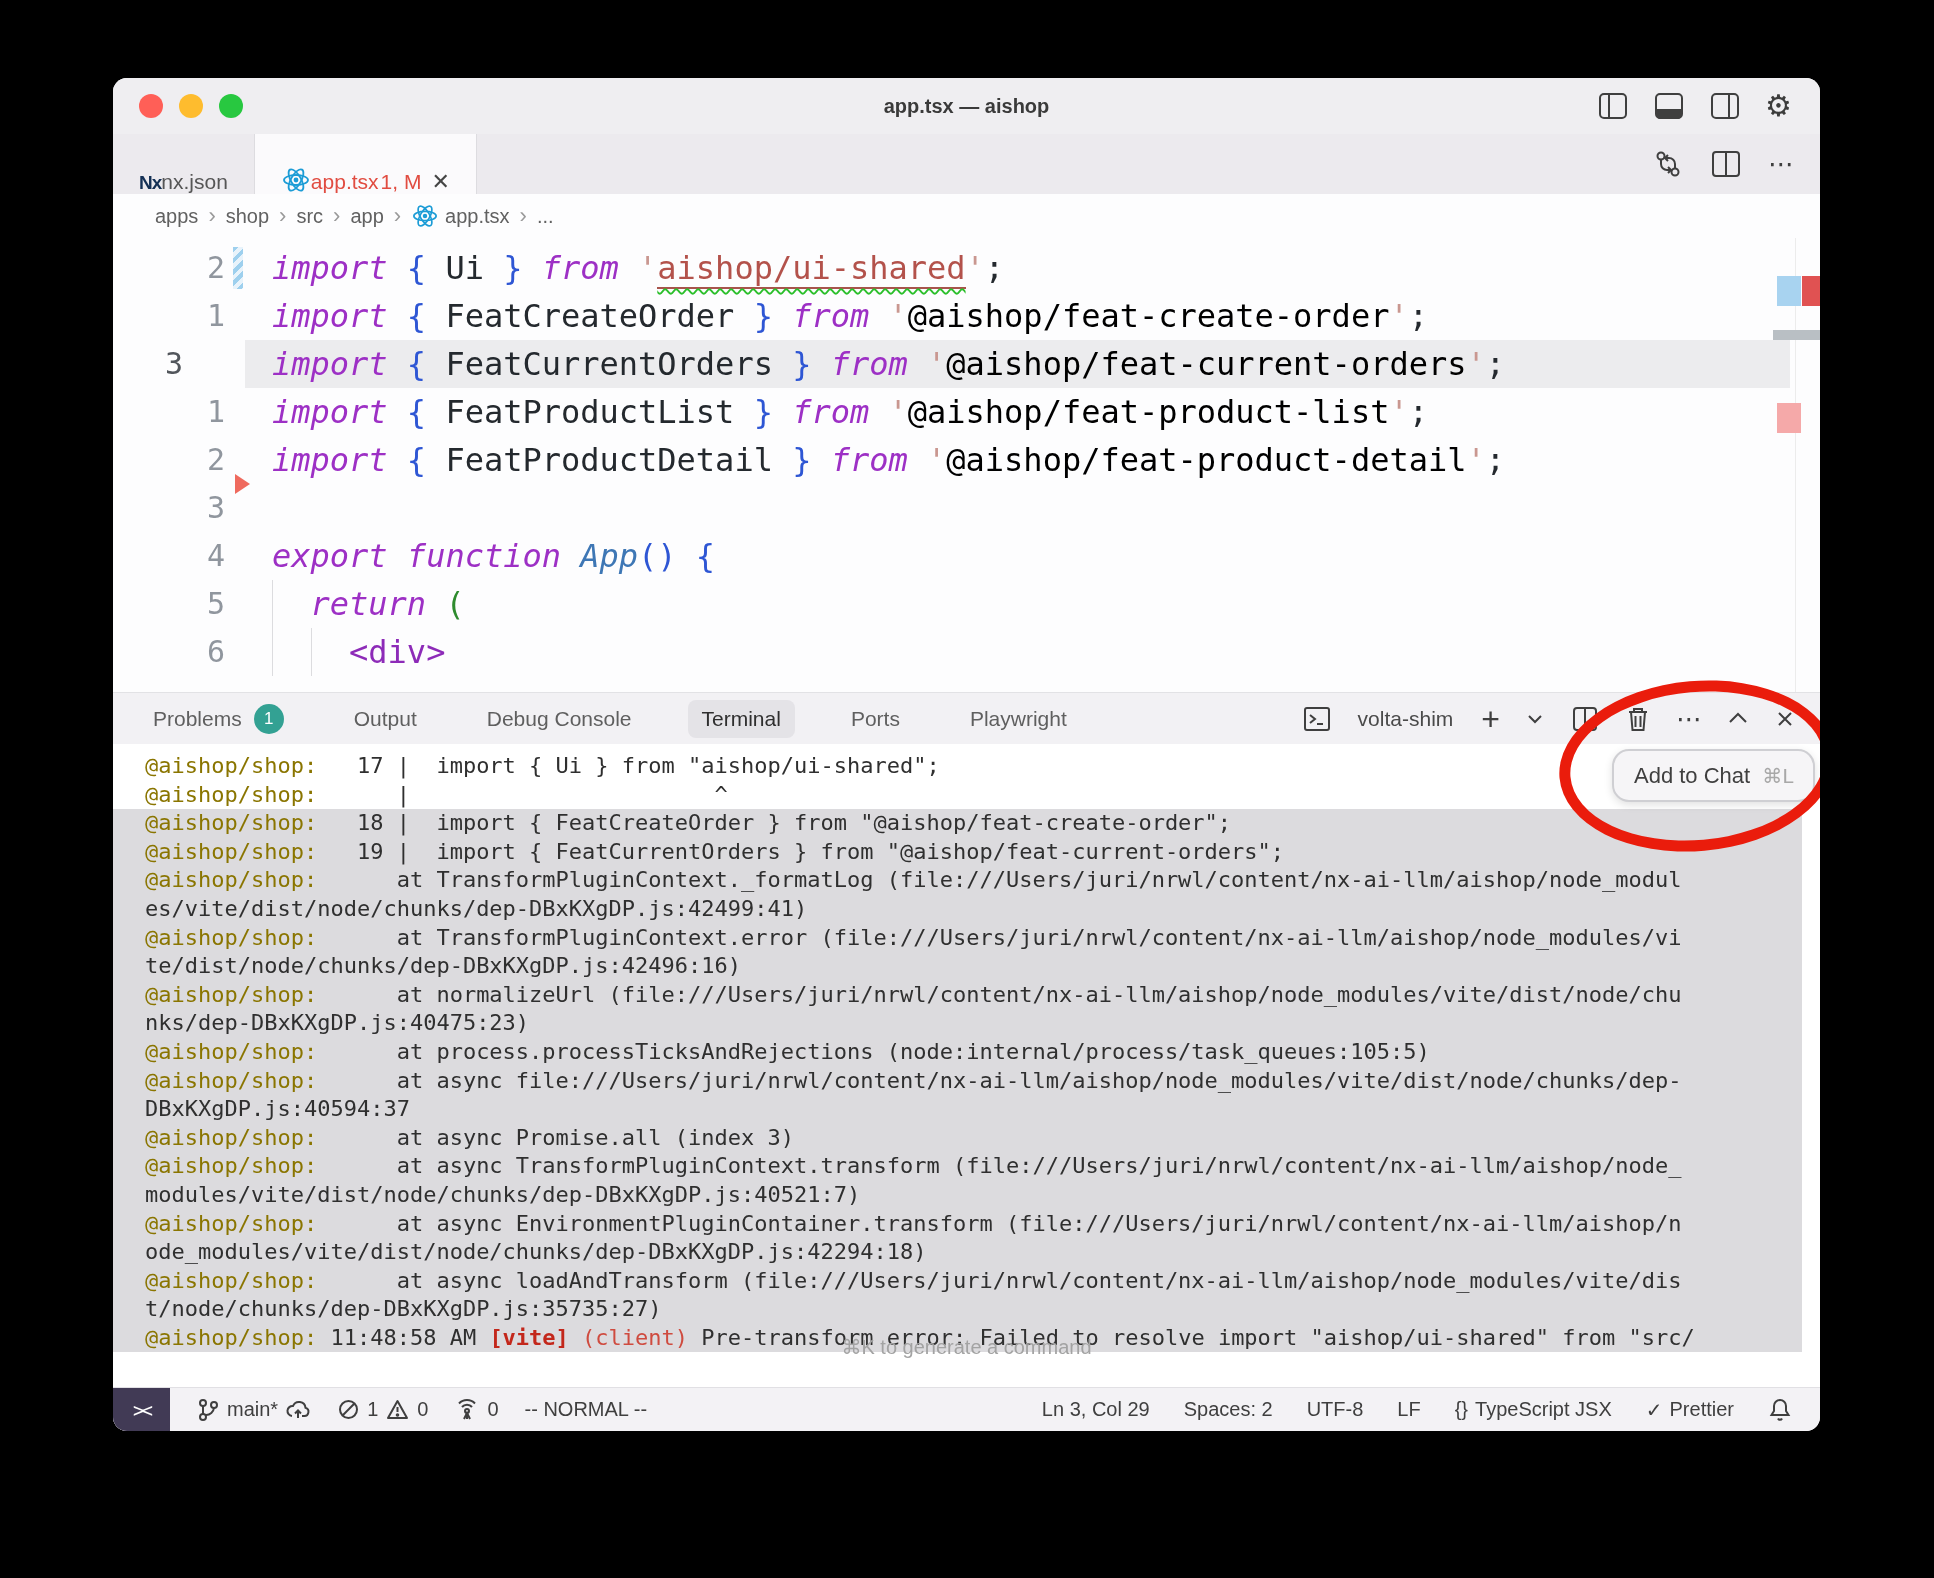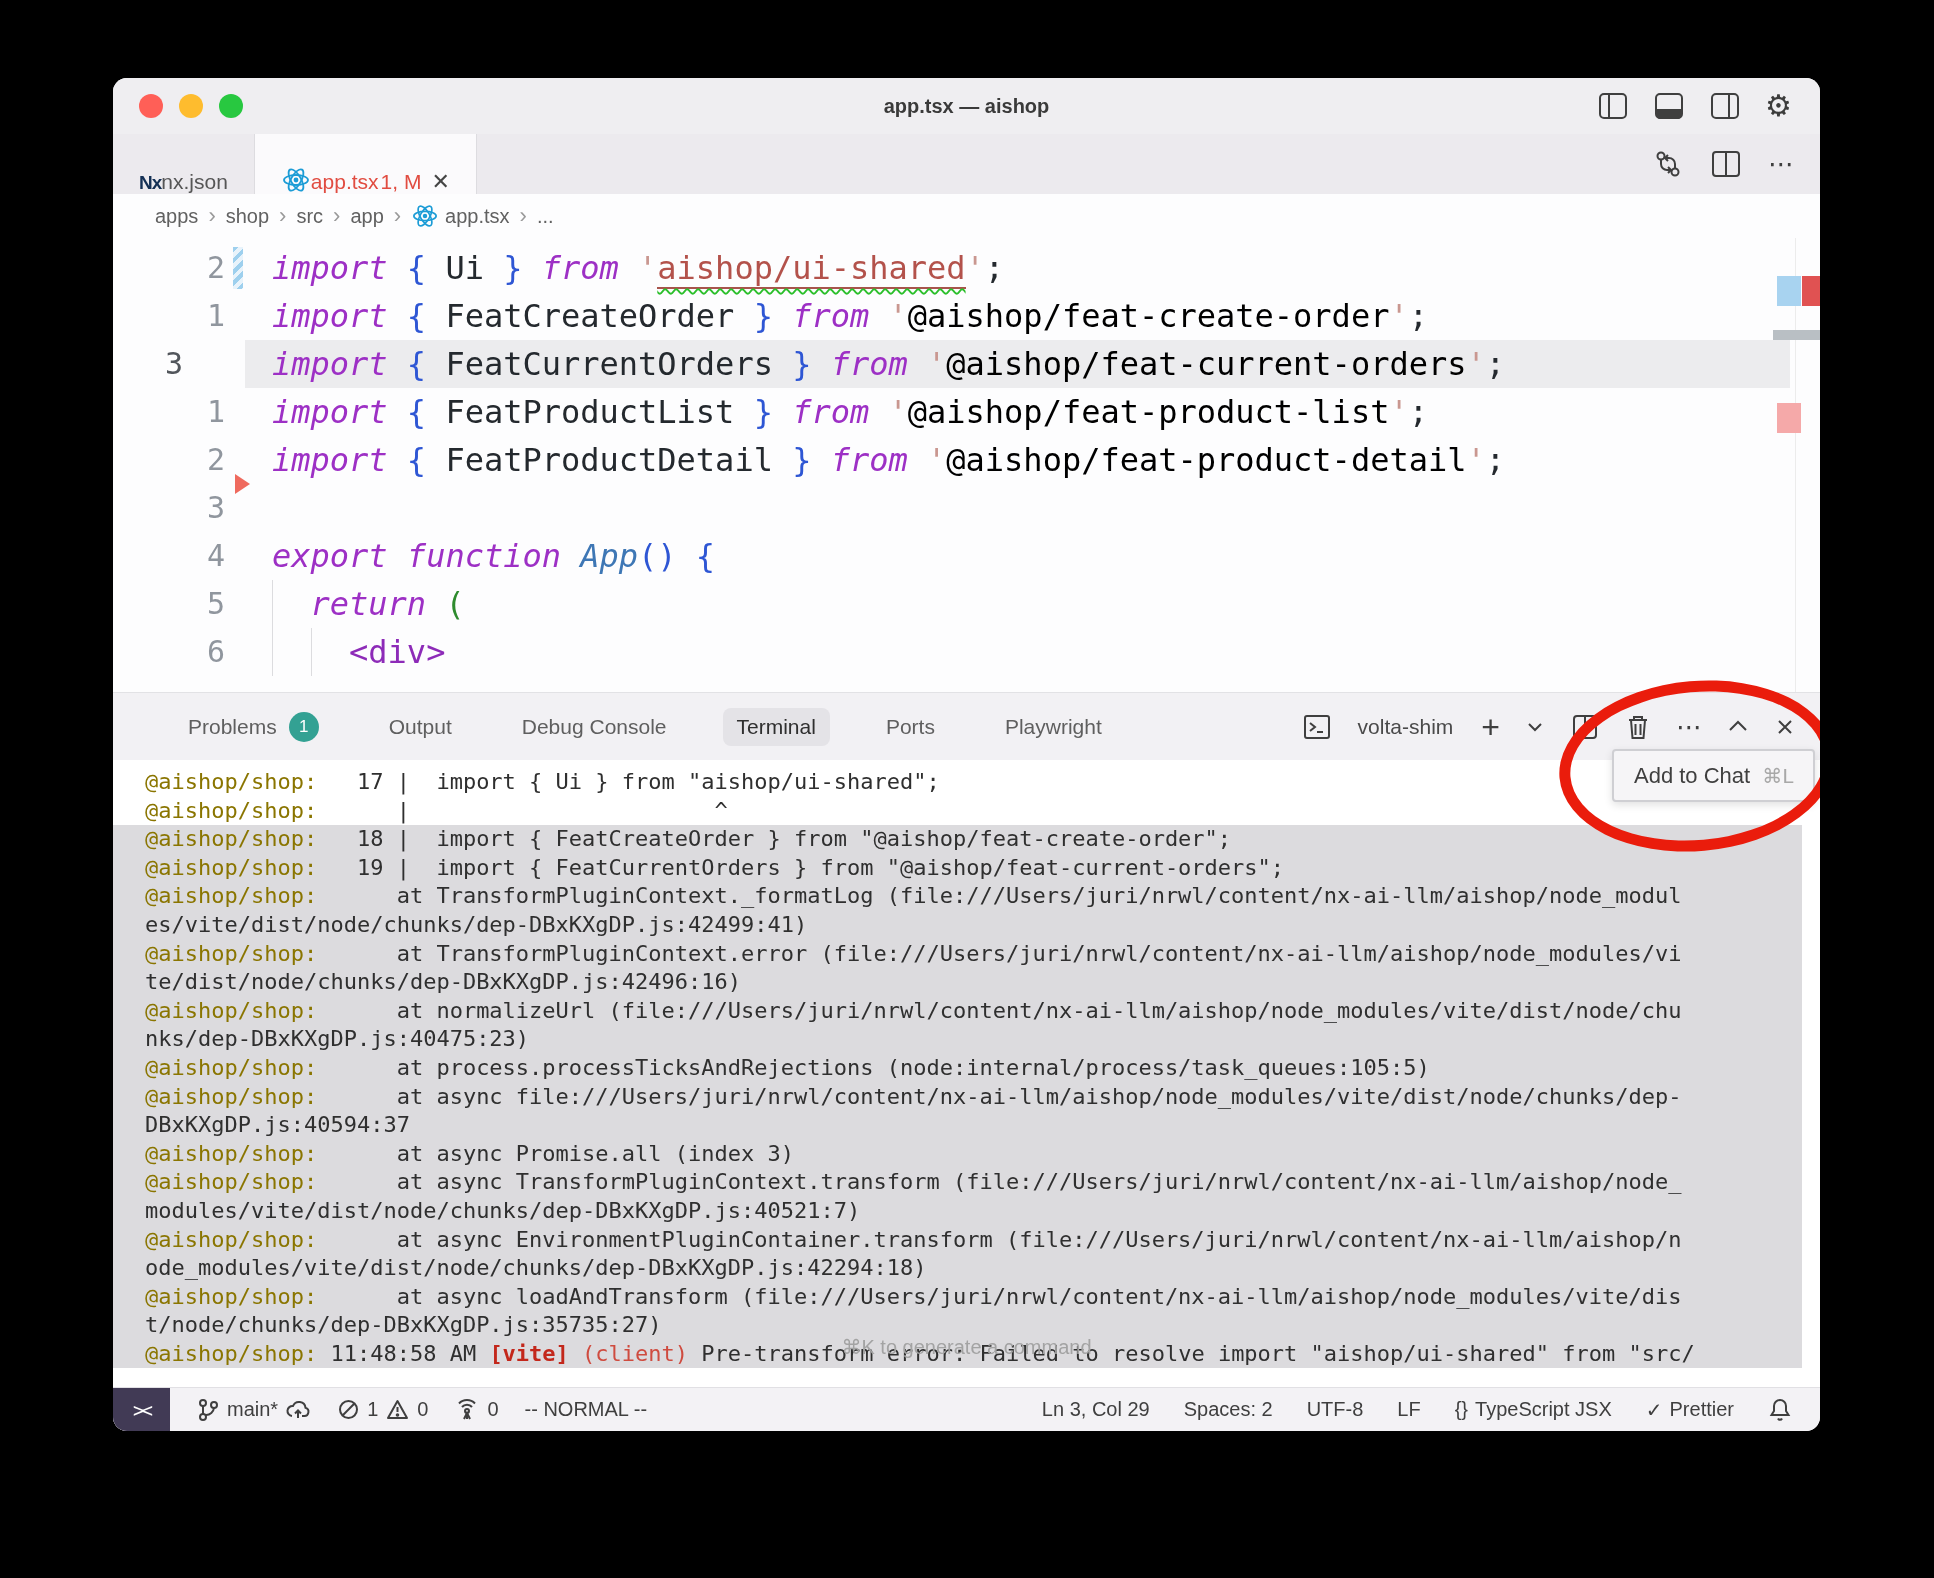--- a/index.html
+++ b/index.html
@@ -54,21 +54,21 @@
   .tk-q  { color:#c99790; }
   .tk-fn { color:#3e77b5; font-style:italic; }
   .tk-gr { color:#2e8b2e; }
   .tk-tg { color:#8d2bb8; }
   .tk-stu { text-decoration:underline wavy #2bbf2b; text-underline-offset:9px; text-decoration-thickness:2px; }
   .tk-stu .inner { color:#b3524b; border-bottom:2px solid #a8544c; }
   .ruler-line { position:absolute; top:0; bottom:0; left:1682px; width:1px; background:#ececec; }
   .ovr { position:absolute; }
 
   
-  .panelhdr { height:68px; background:#f2f1f4; border-top:1px solid #e2e2e5; display:flex; align-items:center; padding-left:61px; flex:none; position:relative; }
+  .panelhdr { height:52px; background:#f2f1f4; border-top:1px solid #e2e2e5; display:flex; align-items:center; padding-left:26px; flex:none; position:relative; }
   .ptabs { display:flex; align-items:center; gap:42px; }
   .ptab { font-size:21px; color:#5f5f5f; display:flex; align-items:center; gap:12px; padding:7px 14px; border-radius:8px; }
   .ptab.active { background:#e4e3e7; color:#2f2f2f; }
   .pbadge { width:30px; height:30px; border-radius:50%; background:#33a193; color:#fff; font-size:17px; display:flex; align-items:center; justify-content:center; }
   .ptools { margin-left:auto; display:flex; align-items:center; gap:24px; padding-right:24px; color:#3f3f3f; }
   .ptools .tname { font-size:21px; color:#4a4a4a; margin:0 4px 0 2px; }
   .plus { font-size:32px; font-weight:300; color:#3f3f3f; line-height:1; }
 
   
   .terminal { flex:1; background:#fff; position:relative; overflow:hidden;
@@ -86,21 +86,21 @@
   
   .statusbar { height:44px; background:#f3f2f5; border-top:1px solid #e1e0e4; display:flex; align-items:center; font-size:20px; color:#3f3f3f; flex:none; }
   .remotebox { width:57px; height:100%; background:#413a55; color:#fff; display:flex; align-items:center; justify-content:center; font-size:19px; letter-spacing:-3px; font-family:"DejaVu Sans Mono", monospace; }
   .sitem { display:flex; align-items:center; gap:7px; margin-left:26px; }
   .sright { margin-left:auto; display:flex; align-items:center; }
   .sright .sitem { margin-left:0; margin-right:34px; }
   .check { font-family:"DejaVu Sans", sans-serif; }
 
   
   .tooltip { position:absolute; left:1499px; top:671px; height:53px; padding:0 20px; background:#f6f5f7;
-    border:2px solid #cfcfd3; border-radius:4px; display:flex; align-items:center; gap:12px; z-index:40;
+    border:2px solid #cfcfd3; border-radius:17px; display:flex; align-items:center; gap:12px; z-index:40;
     box-shadow:0 3px 8px rgba(0,0,0,.12); }
   .tooltip .tl { font-size:22px; color:#3f3f3f; }
   .tooltip .ts { font-size:20px; color:#a8a8a8; }
   .anno { position:absolute; left:1446px; top:603px; width:276px; height:170px; border:11px solid #ea1c0c;
     border-radius:50%; transform:rotate(-5deg); z-index:50; pointer-events:none; }
   svg.ic { stroke:#3f3f3f; fill:none; stroke-width:2; }
 </style>
 </head>
 <body>
 

